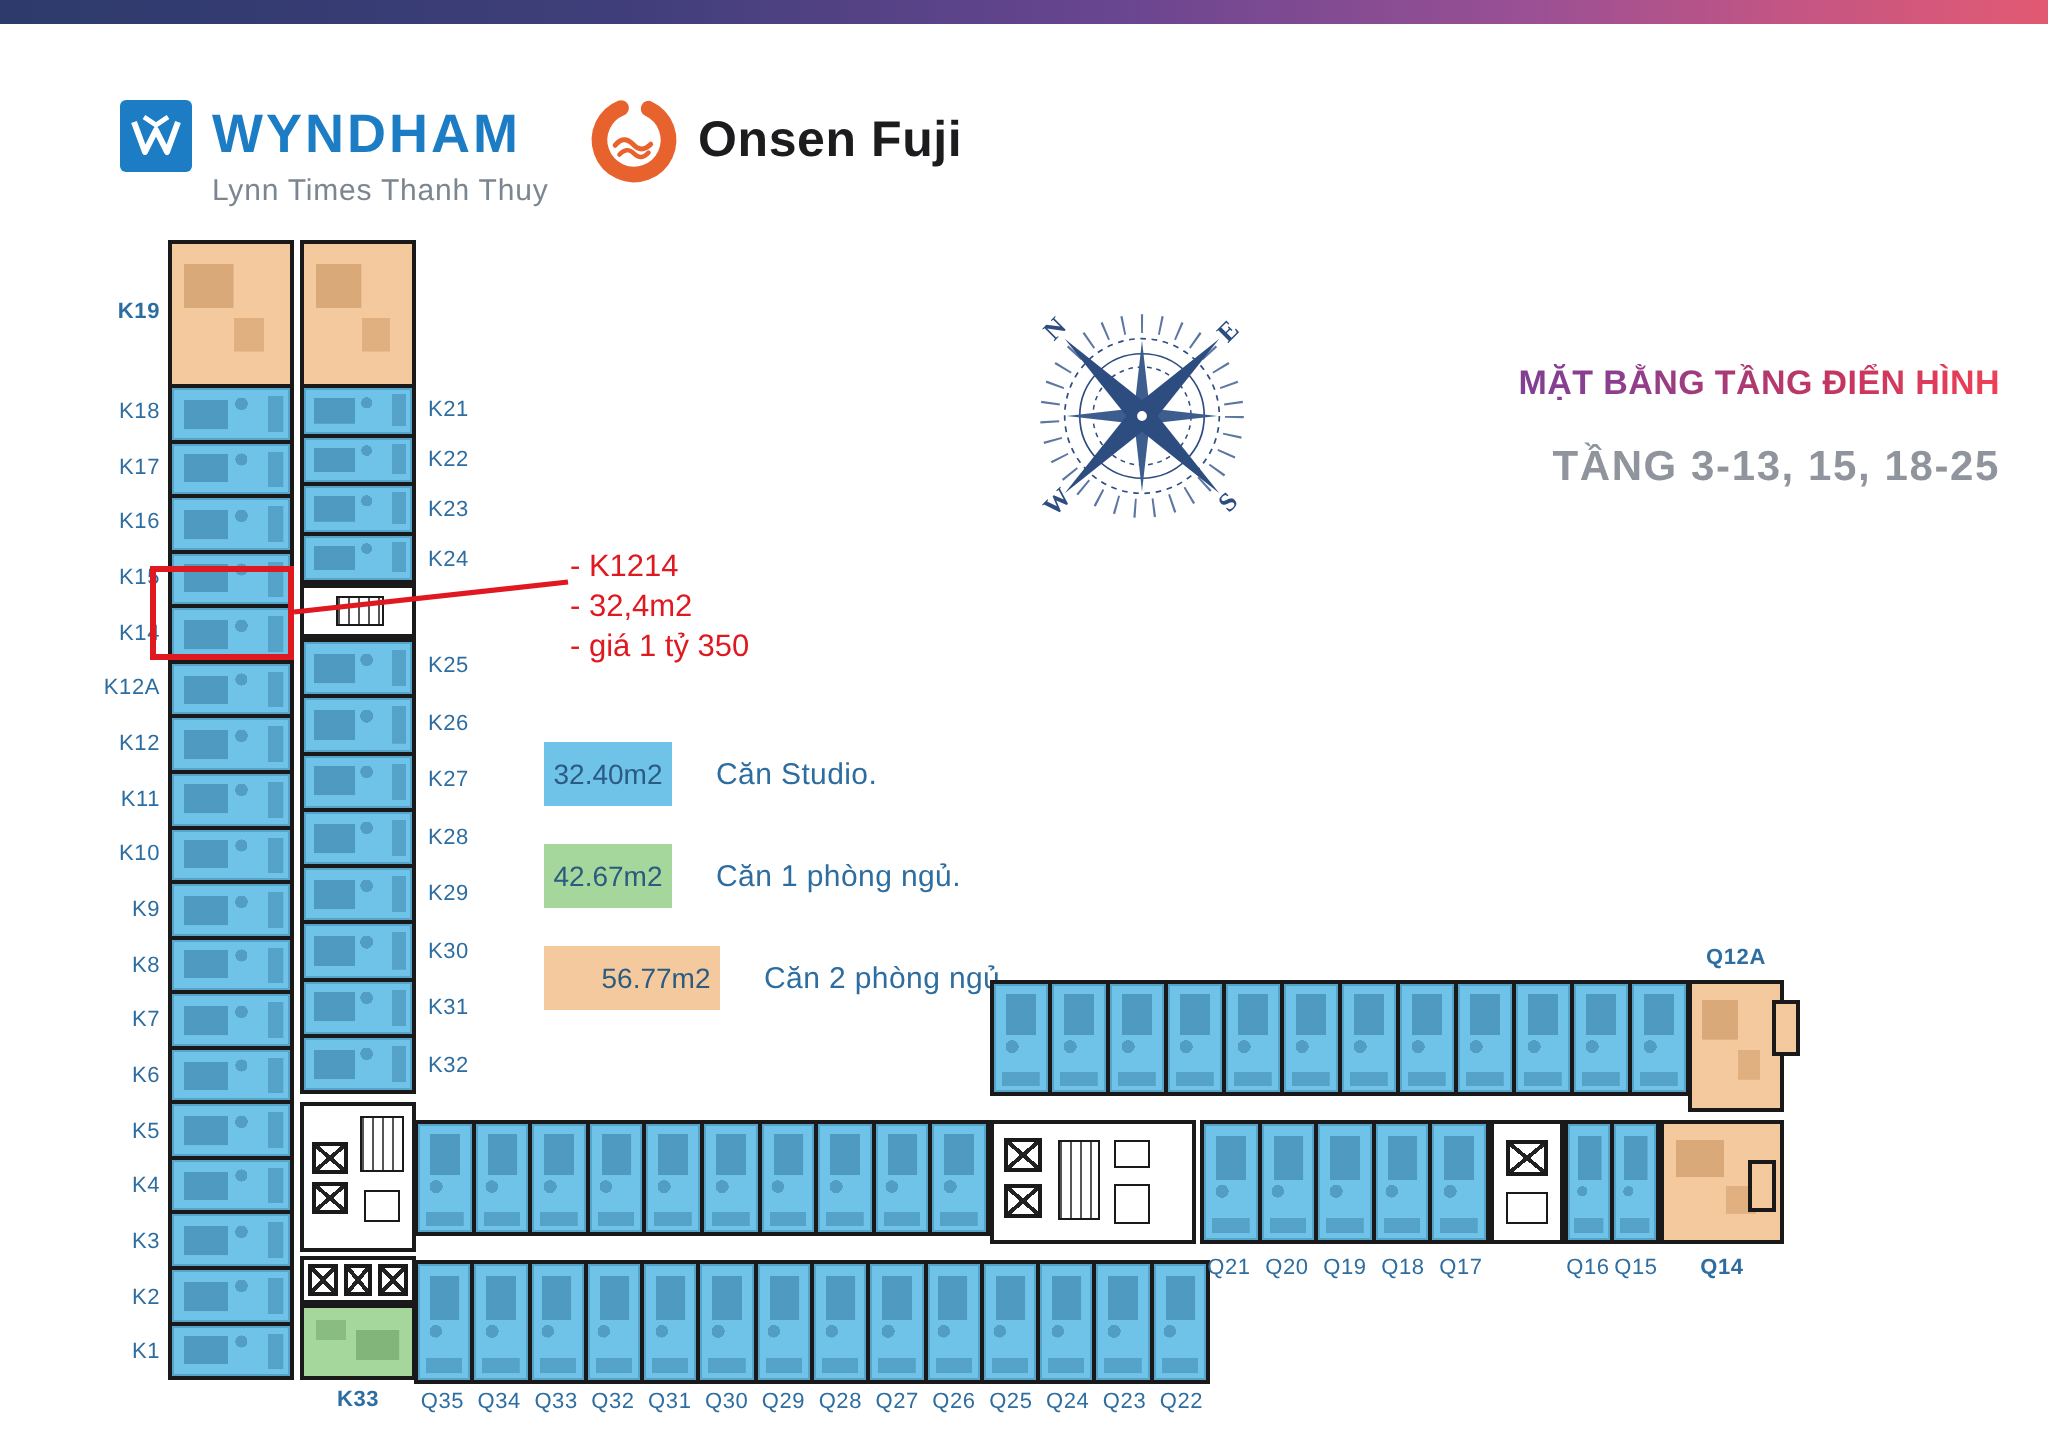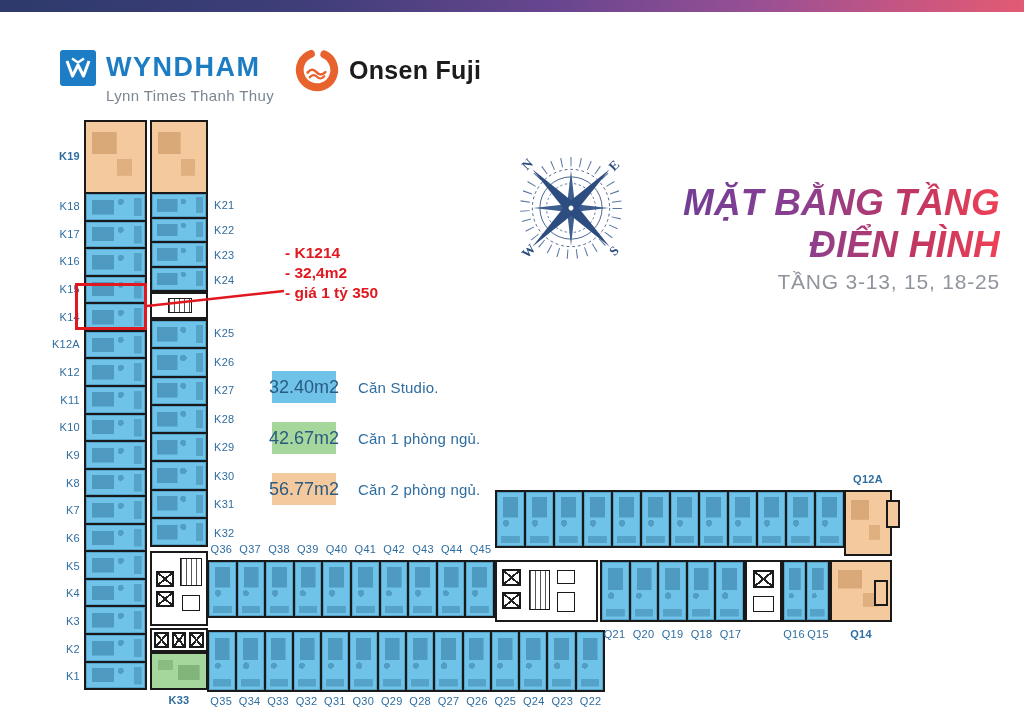--- a/index.html
+++ b/index.html
@@ -11,37 +11,37 @@
   
   .brand{position:absolute;display:flex;align-items:flex-start;}
   .wyndham{left:60px;top:50px;}
   .wyndham .wtxt{margin-left:10px;}
   .wyndham-name{font-size:27px;font-weight:bold;color:var(--c-brand_blue,#1d7dc4);letter-spacing:1.5px;line-height:34px;}
   .wyndham-sub{font-size:15px;color:#7b8691;margin-top:3px;letter-spacing:.4px;}
   .onsen{left:294px;top:47px;align-items:center;}
   .onsen-name{font-size:25px;font-weight:bold;color:#1c1c1e;margin-left:9px;letter-spacing:.3px;}
   
   .titleblock{position:absolute;left:640px;top:182px;width:360px;text-align:right;}
-  .title-main{font-size:37px;font-weight:800;letter-spacing:.2px;
+  .title-main{font-size:17px;font-weight:800;letter-spacing:.2px;
     background:linear-gradient(90deg,#6a3d97 0%,#8a3f90 45%,#c4365f 78%,#ef4156 100%);
-    -webkit-background-clip:text;background-clip:text;color:transparent;font-style:italic;}
-  .title-sub{font-size:21px;color:#90959d;margin-top:4px;letter-spacing:.8px;}
+    -webkit-background-clip:text;background-clip:text;color:transparent;}
+  .title-sub{font-size:21px;color:#90959d;margin-top:20px;letter-spacing:.8px;font-weight:bold;}
   
   .compass{position:absolute;left:505px;top:142px;}
   
-  .anno{position:absolute;left:285px;top:243px;color:var(--c-highlight,#e0181f);
-        font-size:15.5px;font-weight:bold;line-height:20px;}
+  .anno{position:absolute;left:285px;top:274px;color:var(--c-highlight,#e0181f);
+        font-size:15.5px;font-weight:normal;line-height:20px;}
   .red-rect{position:absolute;left:75px;top:283px;width:72px;height:47px;
         border:3px solid var(--c-highlight,#e0181f);box-sizing:border-box;z-index:6;}
   .overlay-svg{position:absolute;left:0;top:0;z-index:5;pointer-events:none;}
   
   .legend{position:absolute;left:272px;top:371px;}
   .legend-row{display:flex;align-items:center;margin-bottom:19px;}
   .legend-swatch{width:64px;height:32px;display:flex;align-items:center;justify-content:center;
-      font-size:18px;color:#2a5b80;}
+      font-size:14px;color:#2a5b80;}
   .legend-text{margin-left:22px;font-size:15px;color:#2e6da0;letter-spacing:.2px;}
   
   .plan-label{font-size:11px;color:#2e6da0;letter-spacing:.3px;white-space:nowrap;}
   .labels-col{position:absolute;display:flex;flex-direction:column;}
   .labels-col .plan-label{flex:1;display:flex;align-items:center;}
   .labels-col.la-right .plan-label{justify-content:flex-end;}
   .labels-col.la-left .plan-label{justify-content:flex-start;}
   .labels-row{position:absolute;display:flex;}
   .labels-row .plan-label{flex:1;display:flex;align-items:center;justify-content:center;}
   .single-label{position:absolute;display:flex;align-items:center;font-weight:bold;}
@@ -166,21 +166,21 @@
   <div class="legend">
     <div class="legend-row">
       <div class="legend-swatch" style="background-color: rgb(111, 195, 233);">32.40m2</div>
       <div class="legend-text">Căn Studio.</div>
     </div>
     <div class="legend-row">
       <div class="legend-swatch" style="background-color: rgb(165, 214, 155);">42.67m2</div>
       <div class="legend-text">Căn 1 phòng ngủ.</div>
     </div>
     <div class="legend-row">
-      <div class="legend-swatch" style="background-color: rgb(244, 201, 157);">56.77m2</div>
+      <div class="legend-swatch" style="background-color: rgb(244, 201, 157); padding-left: 24px;">56.77m2</div>
       <div class="legend-text">Căn 2 phòng ngủ.</div>
     </div>
   </div>
 
   <div class="single-label la-right plan-label" style="left:38px;top:120px;width:42px;height:72px;">K19</div>
   <div class="unit-orange" style="left:84px;top:120px;width:63px;height:74px;"></div>
   <div class="unit-orange" style="left:150px;top:120px;width:58px;height:74px;"></div>
 
   <div class="labels-col la-right" style="left:38px;top:192px;width:42px;height:498px;">
       <div class="plan-label">K18</div>
@@ -269,32 +269,20 @@
   </div>
   <div class="elev-row" style="left:150px;top:628px;width:58px;height:24px;">
     <div class="elev"></div>
     <div class="elev"></div>
     <div class="elev"></div>
   </div>
 
   <div class="unit-green" style="left:150px;top:652px;width:58px;height:38px;"></div>
   <div class="single-label la-center plan-label" style="left:150px;top:692px;width:58px;height:16px;">K33</div>
 
-  <div class="labels-row" style="left:207px;top:540px;width:288px;height:18px;">
-      <div class="plan-label">Q36</div>
-      <div class="plan-label">Q37</div>
-      <div class="plan-label">Q38</div>
-      <div class="plan-label">Q39</div>
-      <div class="plan-label">Q40</div>
-      <div class="plan-label">Q41</div>
-      <div class="plan-label">Q42</div>
-      <div class="plan-label">Q43</div>
-      <div class="plan-label">Q44</div>
-      <div class="plan-label">Q45</div>
-    </div>
   <div class="strip rows" style="left:207px;top:560px;width:288px;height:58px;">
       <div class="unit h"></div>
       <div class="unit h"></div>
       <div class="unit h"></div>
       <div class="unit h"></div>
       <div class="unit h"></div>
       <div class="unit h"></div>
       <div class="unit h"></div>
       <div class="unit h"></div>
       <div class="unit h"></div>

